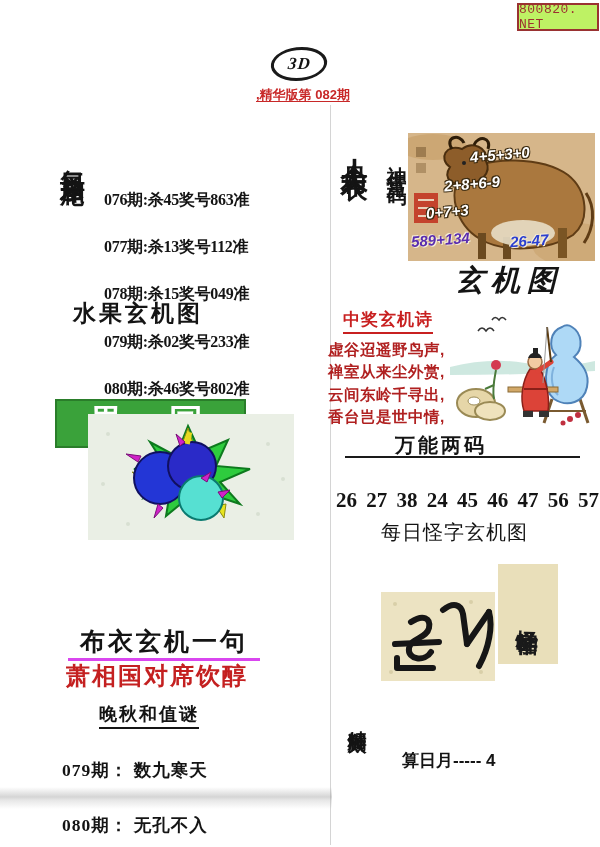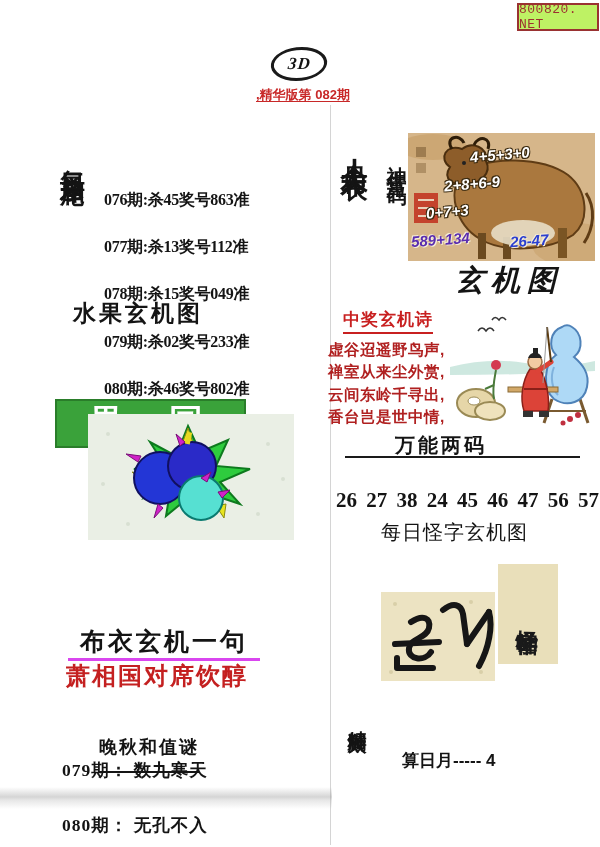--- a/index.html
+++ b/index.html
@@ -29,21 +29,21 @@
   .banner{left:55px;top:354px;width:187px;height:45px;background:#3aa23a;border:2px solid #2a7d2a;
           overflow:hidden;margin-top:45px;}
   .banner-text{display:block;color:#ffffff;font-weight:bold;font-size:34px;line-height:42px;
                padding-left:32px;letter-spacing:46px;white-space:nowrap;}
   .fruit-img{left:88px;top:414px;width:206px;height:126px;background:#eaefe5;}
 
   .buyi-title{left:68px;top:625px;width:192px;text-align:center;font-size:25px;font-weight:bold;
               letter-spacing:3px;border-bottom:3px solid #d946ef;}
   .buyi-phrase{left:66px;top:660px;font-size:24px;font-weight:bold;color:#c42020;letter-spacing:2px;}
   .autumn-title{left:99px;top:702px;font-size:18px;font-weight:bold;letter-spacing:2px;
-                border-bottom:2px solid #151515;padding-bottom:12px;margin-top:33px;}
+                border-bottom:2px solid #151515;padding-bottom:1px;}
   .autumn-rows{left:62px;top:724px;font-size:17.5px;font-weight:bold;line-height:18.4px;letter-spacing:1px;}
 
   
   .member-title{left:336px;top:142px;font-size:27px;font-weight:bold;letter-spacing:3px;}
   .member-subtitle{left:384px;top:149px;font-size:20px;font-weight:bold;letter-spacing:7px;}
   .ox{left:408px;top:133px;width:187px;height:128px;overflow:hidden;}
   .ox-ann{position:absolute;font-family:"Liberation Sans",sans-serif;font-weight:bold;font-style:italic;
           font-size:15px;color:#ffffff;white-space:nowrap;transform:rotate(-5deg);
           text-shadow:-1px -1px 0 #3a2a10,1px -1px 0 #3a2a10,-1px 1px 0 #3a2a10,1px 1px 0 #3a2a10;}
   .ox-code{position:absolute;font-family:"Liberation Sans",sans-serif;font-weight:bold;font-style:italic;

